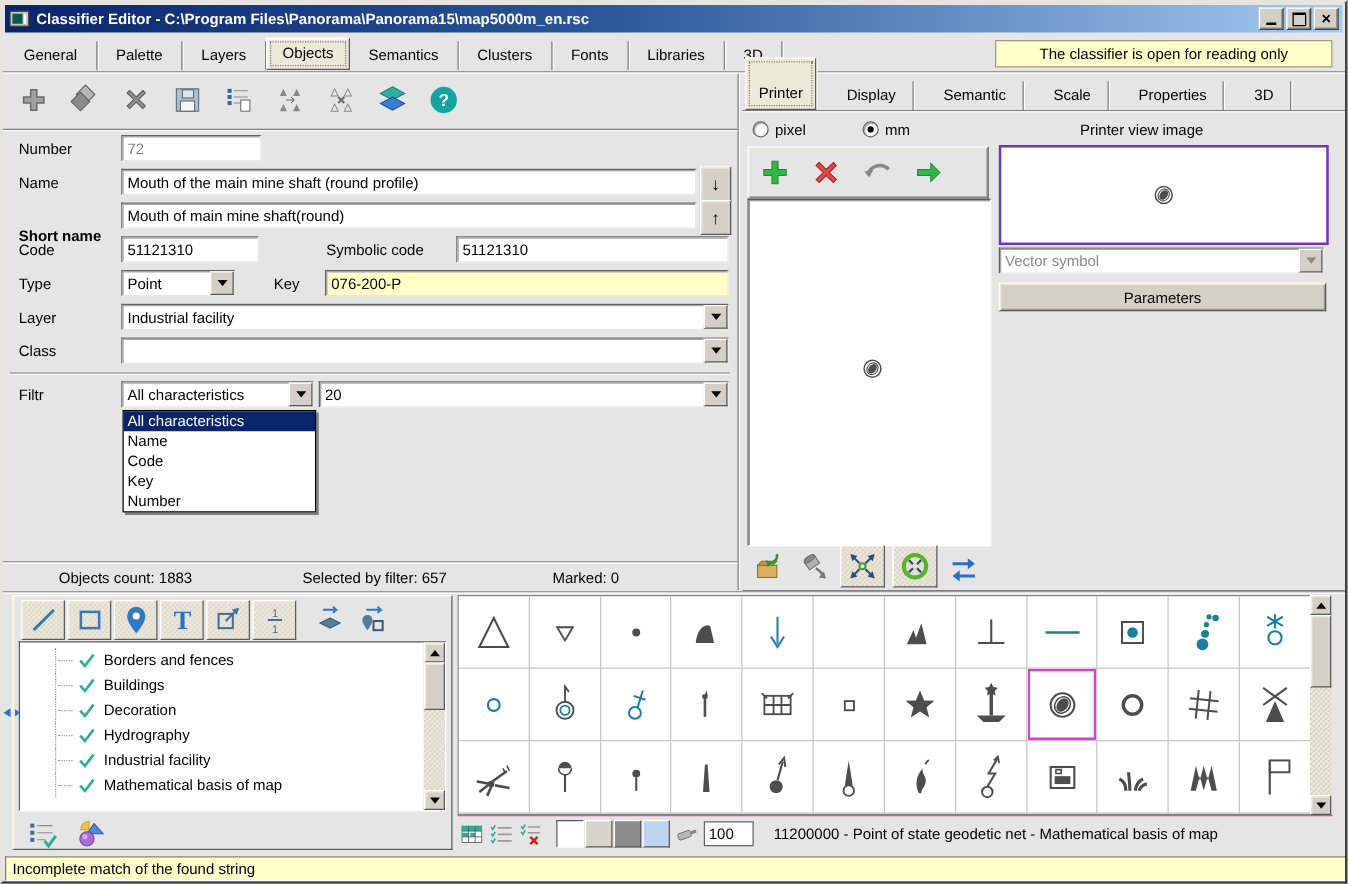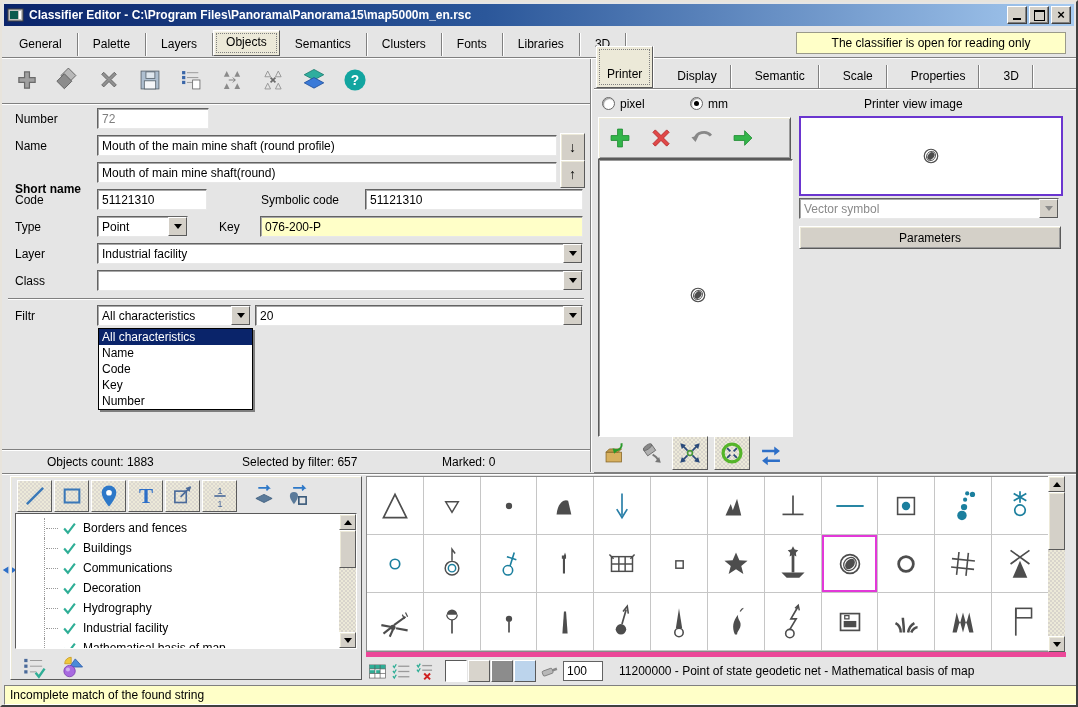--- a/index.html
+++ b/index.html
@@ -106,21 +106,21 @@
     border:1px solid;border-color:#fff #5a5a5a #5a5a5a #fff;box-shadow:inset 1px 1px 0 #ece9d8;box-sizing:border-box;}
   
   .gridwrap{position:absolute;left:364px;top:474px;width:682px;height:174px;background:#fff;
     border:1px solid #8a8a8a;box-sizing:content-box;display:grid;
     grid-template-columns:repeat(12,1fr);grid-template-rows:repeat(3,1fr);}
   .cell{border-right:1px solid #c6c6c6;border-bottom:1px solid #c6c6c6;display:flex;align-items:center;justify-content:center;}
   .cell svg{width:42px;height:42px;}
   .cell.selected{box-shadow:inset 0 0 0 2px #e238d8;}
   
   .gfooter{position:absolute;left:364px;top:650px;width:700px;height:28px;display:flex;align-items:center;gap:2px;
-    border-top:5px solid #ec4899;}
+    border-top:1px solid #ec4899;}
   .gficon{width:23px;height:24px;display:flex;align-items:center;justify-content:center;}
   .gficon svg{width:21px;height:21px;}
   .swatch{width:22px;height:22px;border:1px solid;border-color:#fff #5a5a5a #5a5a5a #fff;box-sizing:border-box;}
   .swatch.pressed{border-color:#5a5a5a #fff #fff #5a5a5a;}
   .scaleinput{width:40px;height:20px;box-sizing:border-box;background:#fff;border:1px solid #636363;
     font-family:"Liberation Sans",sans-serif;font-size:12px;padding:1px 3px;}
   .caption{margin-left:14px;white-space:nowrap;}
   
   .statusbar{position:absolute;left:2px;top:683px;width:1074px;height:20px;background:#ffffc8;
     border:1px solid;border-color:#808080 #fff #fff #808080;box-sizing:border-box;
@@ -477,28 +477,20 @@
             </svg>
             <span class="tlabel">Borders and fences</span>
           </div>
           <div class="titem">
             <span class="tdot"></span>
             <span class="tdash"></span>
             <svg class="tcheck" viewBox="0 0 14 12">
               <path d="M2 6l3.5 4L12 1.5" stroke="#2fae96" stroke-width="2" fill="none"></path>
             </svg>
             <span class="tlabel">Buildings</span>
-          </div>
-          <div class="titem">
-            <span class="tdot"></span>
-            <span class="tdash"></span>
-            <svg class="tcheck" viewBox="0 0 14 12">
-              <path d="M2 6l3.5 4L12 1.5" stroke="#2fae96" stroke-width="2" fill="none"></path>
-            </svg>
-            <span class="tlabel">Communications</span>
           </div>
           <div class="titem">
             <span class="tdot"></span>
             <span class="tdash"></span>
             <svg class="tcheck" viewBox="0 0 14 12">
               <path d="M2 6l3.5 4L12 1.5" stroke="#2fae96" stroke-width="2" fill="none"></path>
             </svg>
             <span class="tlabel">Decoration</span>
           </div>
           <div class="titem">

